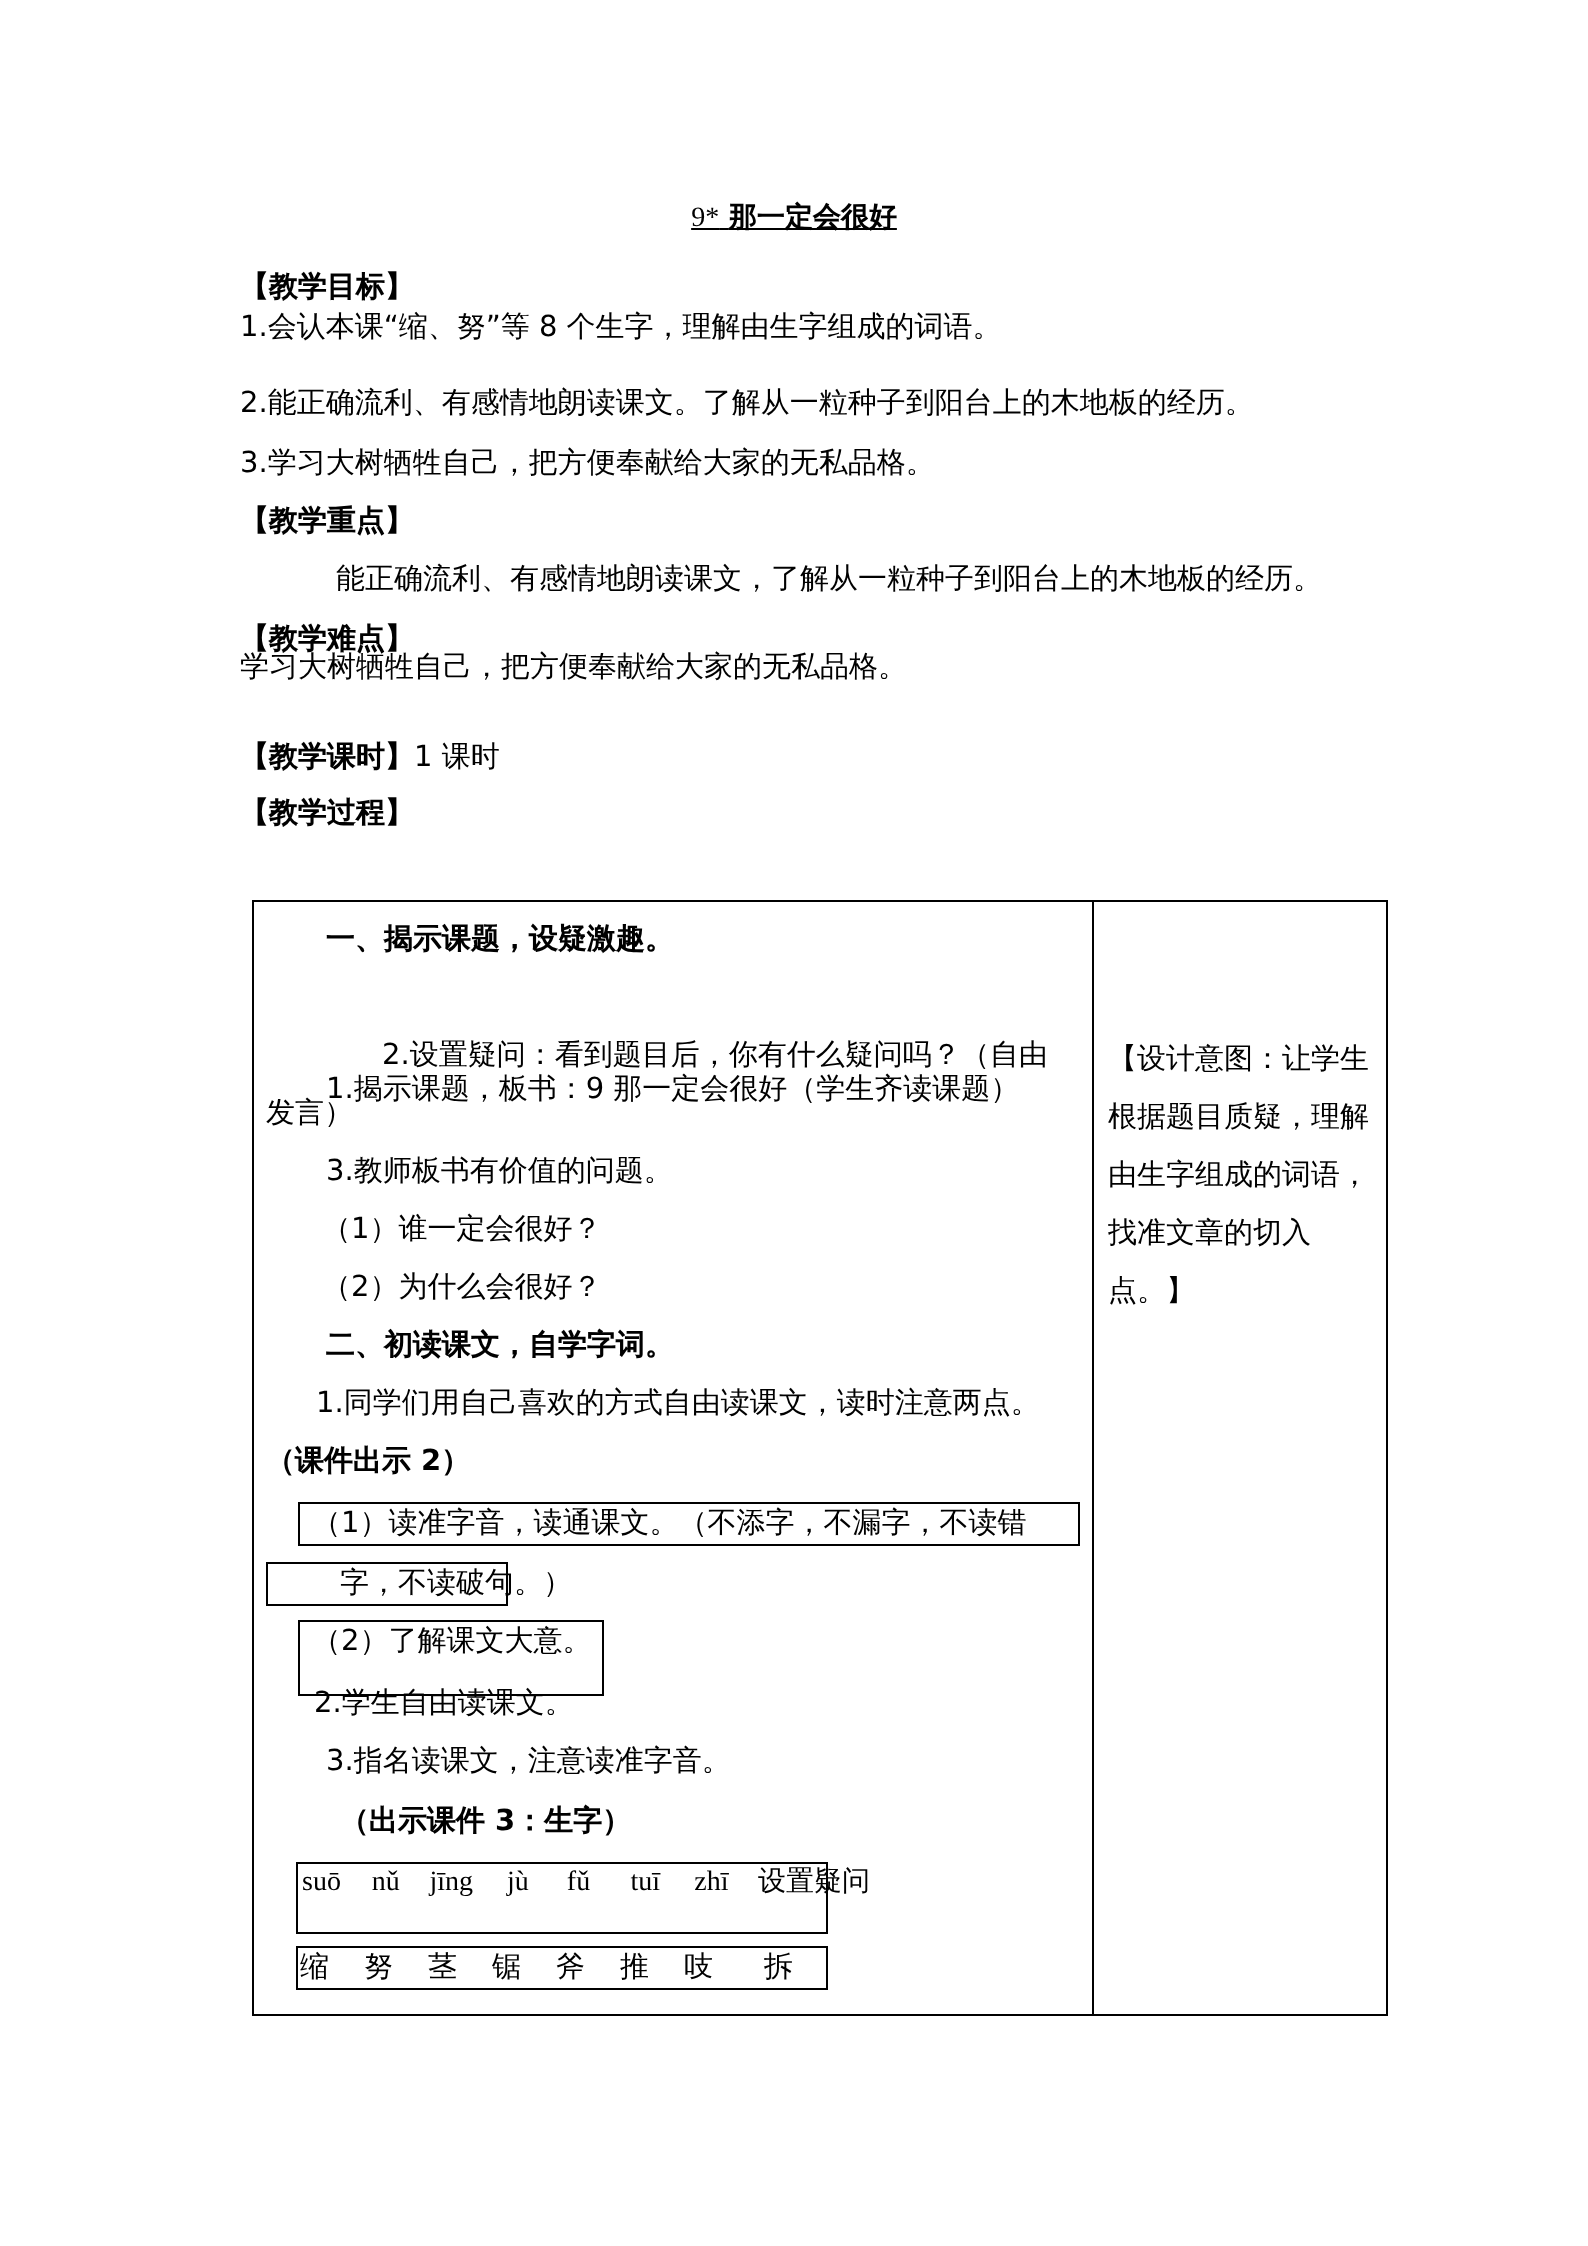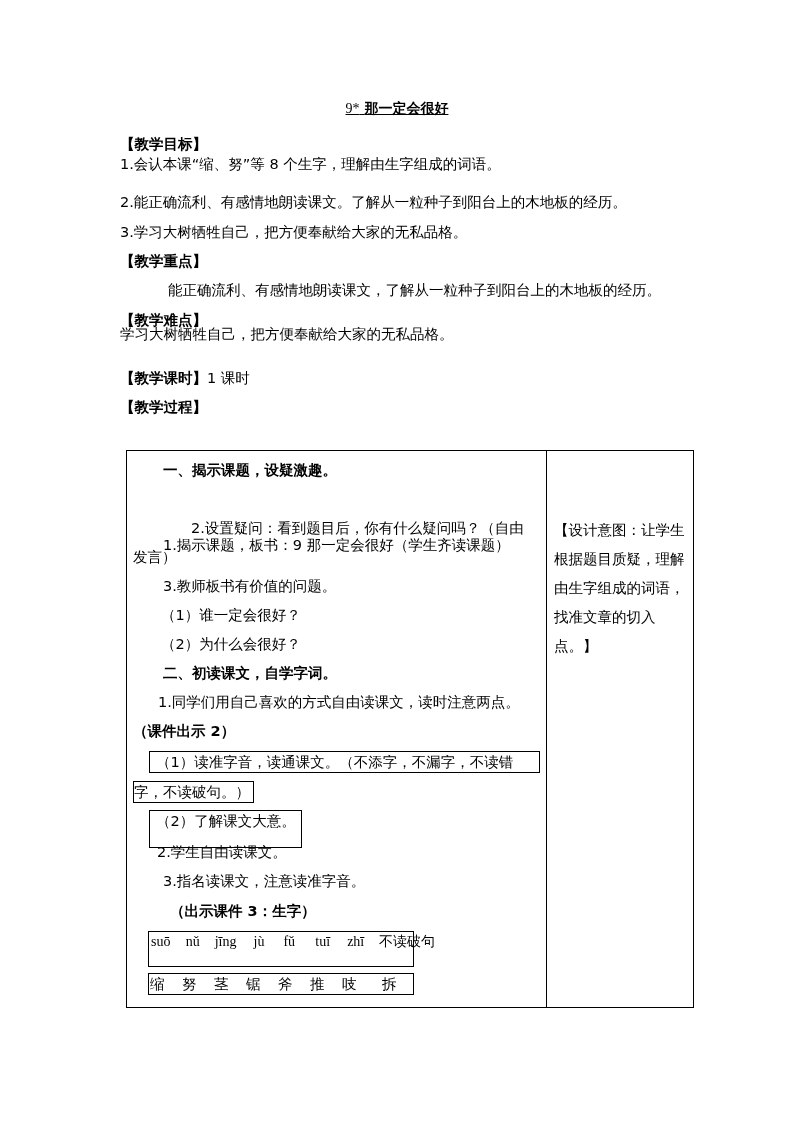--- a/index.html
+++ b/index.html
@@ -9,21 +9,21 @@
   .title { left: 0; width: 794px; top: 100px; text-align: center; font-size: 14px; font-weight: bold; text-decoration: underline; }
   .title .num { font-family: "Liberation Serif", serif; font-weight: normal; }
   .t { font-size: 14.5px; line-height: 20px; }
   .h { font-size: 14.5px; font-weight: bold; line-height: 20px; }
   .table-outer { position: absolute; left: 126px; top: 450px; width: 568px; height: 558px;
                  border: 1px solid #000; box-sizing: border-box; }
   .divider { position: absolute; left: 546px; top: 450px; width: 1px; height: 558px; background: #000; }
   .cell-t { font-size: 14.5px; line-height: 20px; }
   .boxed { border: 1px solid #000; box-sizing: border-box; }
   .box-line1 { left: 149px; top: 751px; width: 391px; height: 22px; padding-left: 6px; font-size: 14.5px; line-height: 20px; }
-  .box-line2 { left: 133px; top: 781px; width: 121px; height: 22px; font-size: 14.5px; line-height: 20px; }
+  .box-line2 { left: 133px; top: 781px; width: 121px; height: 22px; font-size: 14.5px; line-height: 20px; padding-left: 36px; }
   .box-line3 { left: 149px; top: 810px; width: 153px; height: 38px; padding-left: 6px; font-size: 14.5px; line-height: 20px; }
   .pinyin-box { left: 148px; top: 931px; width: 266px; height: 36px; font-family: "Liberation Serif", serif; font-size: 14px; line-height: 20px; display: flex; }
   .pinyin-box span { display: inline-block; }
   .char-box { left: 148px; top: 973px; width: 266px; height: 22px; font-size: 14.5px; line-height: 20px; display: flex; }
   .char-box span { display: inline-block; }
   .side-note { left: 554px; top: 516px; width: 136px; white-space: normal; font-size: 14.5px; line-height: 29px; }
 </style>
 </head>
 <body>
 
@@ -72,21 +72,21 @@
 <div class="abs h" style="left:170px; top:901px;">（出示课件 3：生字）</div>
 
 <div class="abs boxed pinyin-box">
   <span style="width:35px;padding-left:2px;">suō</span>
   <span style="width:29px;">nǔ</span>
   <span style="width:39px;">jīng</span>
   <span style="width:30px;">jù</span>
   <span style="width:32px;">fǔ</span>
   <span style="width:32px;">tuī</span>
   <span style="width:32px;">zhī</span>
-  <span style="width:34px;">不读破句</span>
+  <span style="width:34px;">设置疑问</span>
 </div>
 
 <div class="abs boxed char-box">
   <span style="width:32px;padding-left:1px;">缩</span>
   <span style="width:32px;">努</span>
   <span style="width:32px;">茎</span>
   <span style="width:32px;">锯</span>
   <span style="width:32px;">斧</span>
   <span style="width:32px;">推</span>
   <span style="width:40px;">吱</span>

